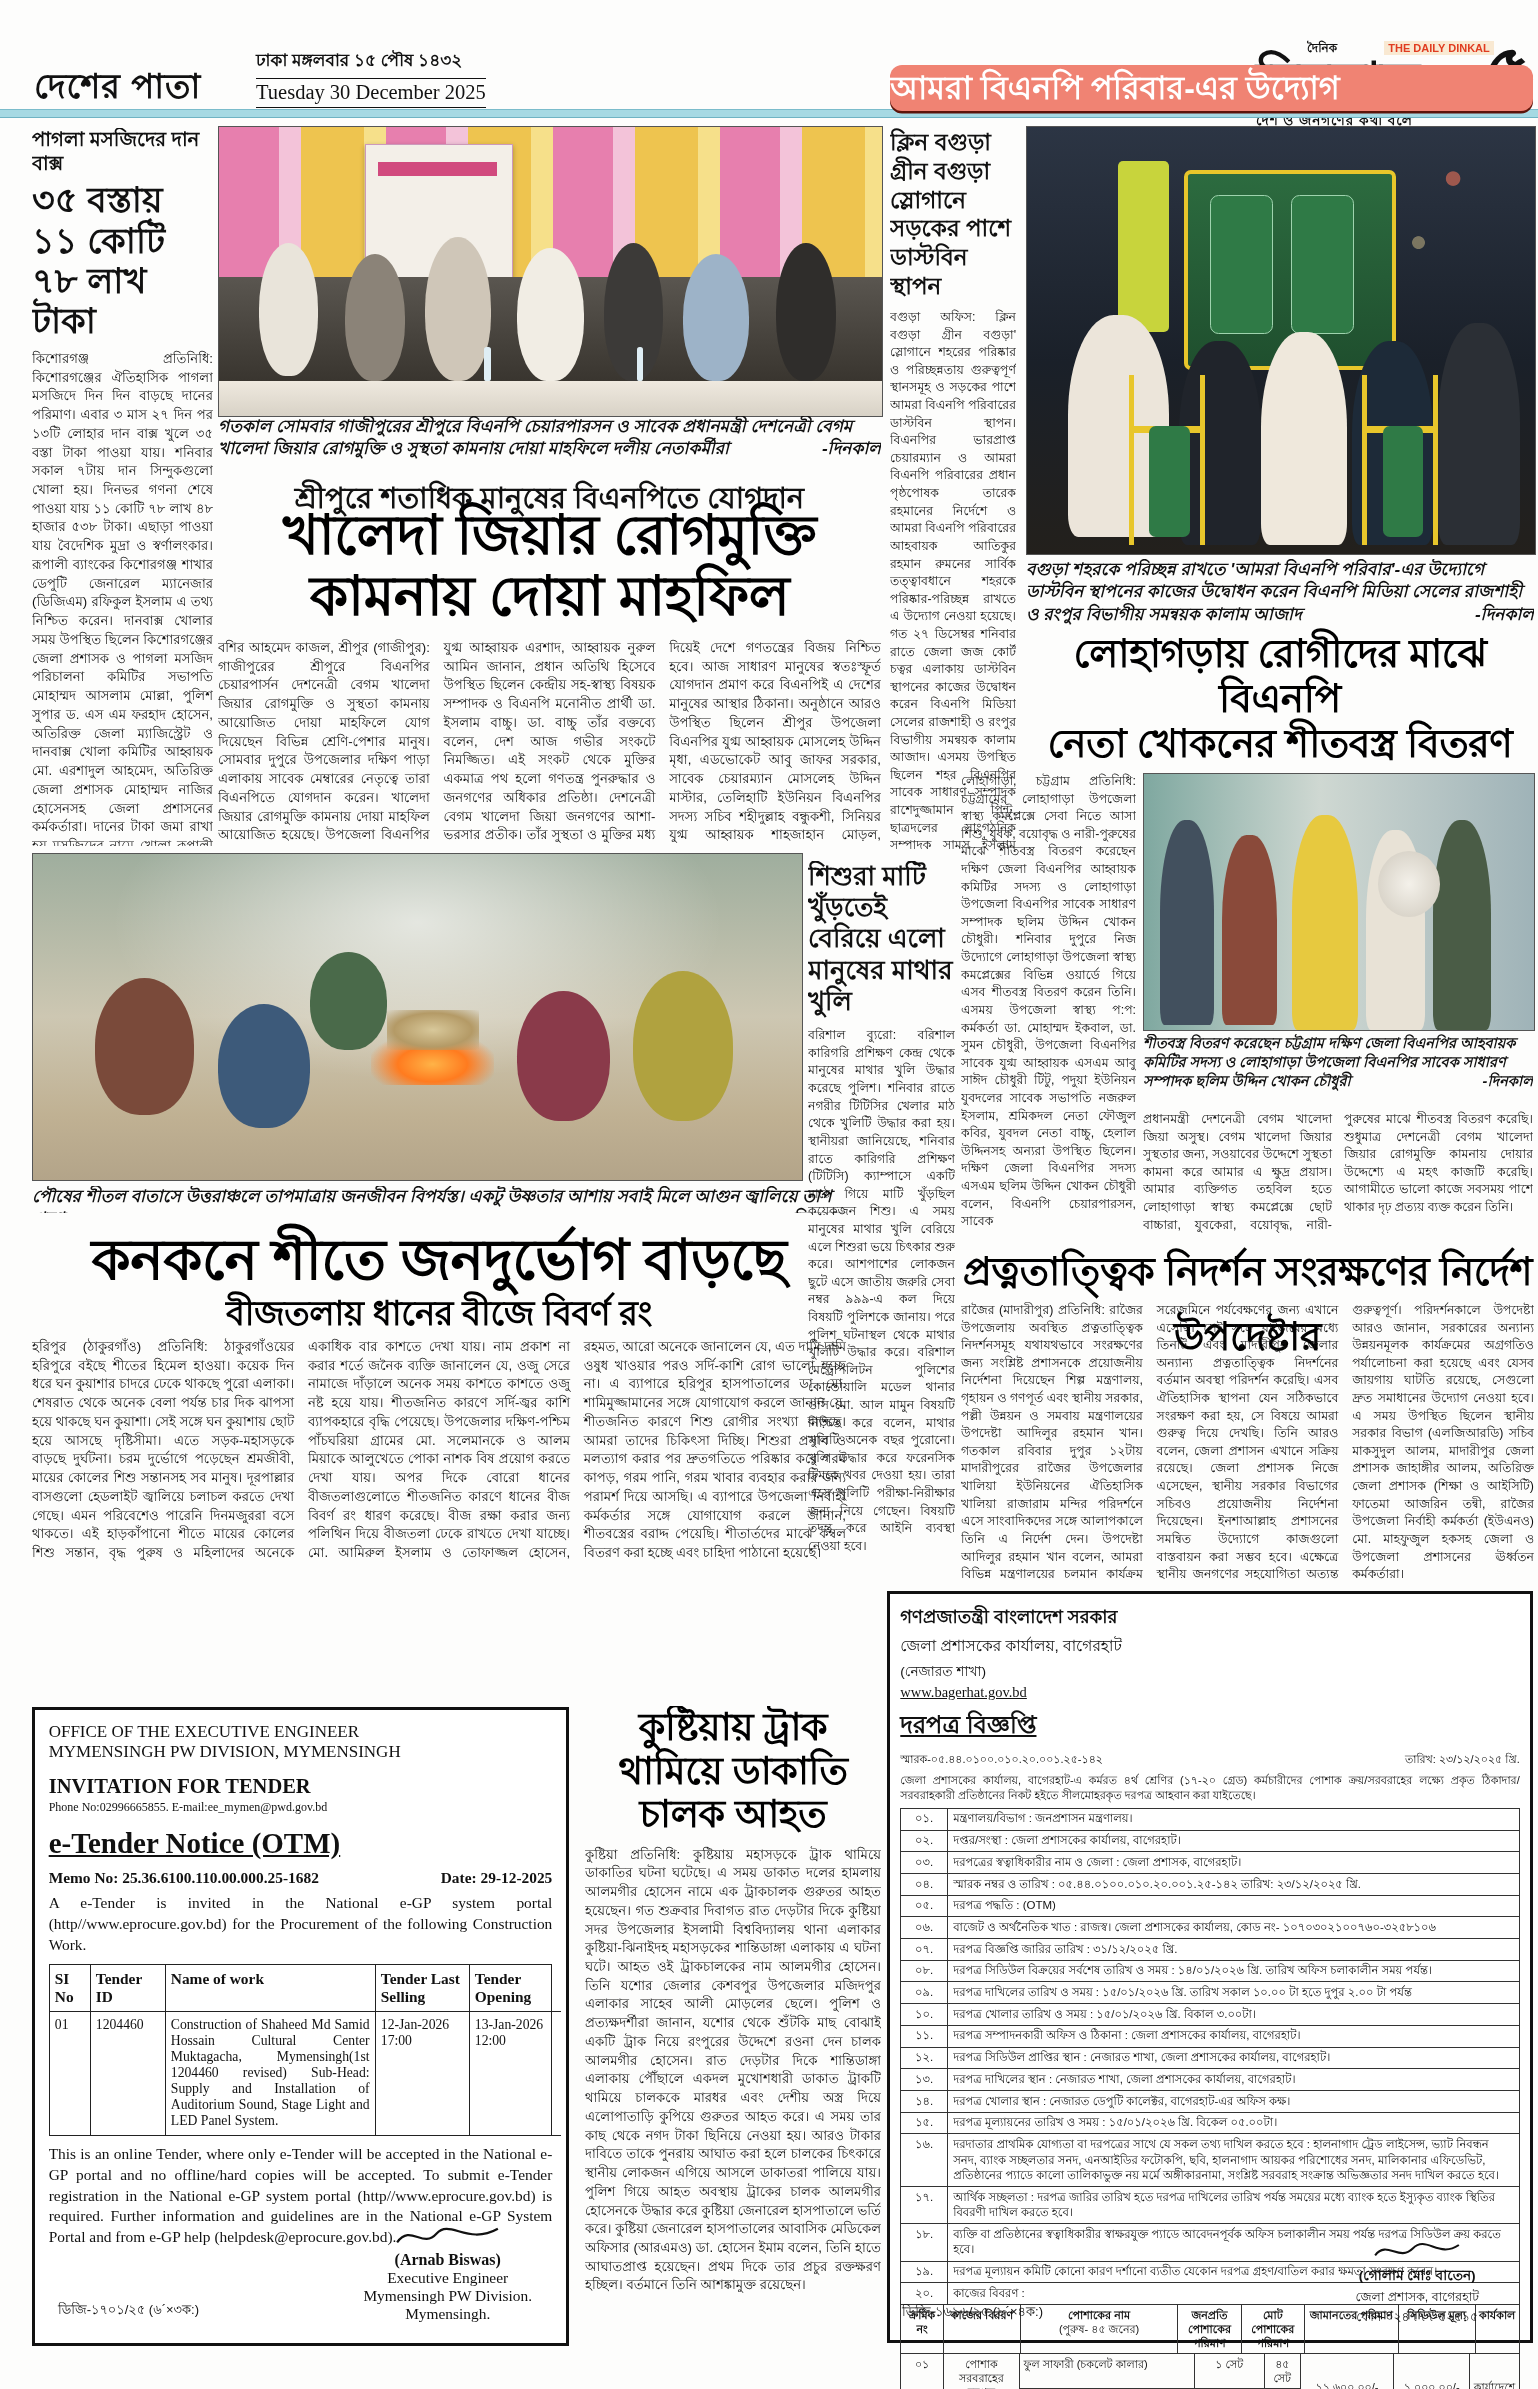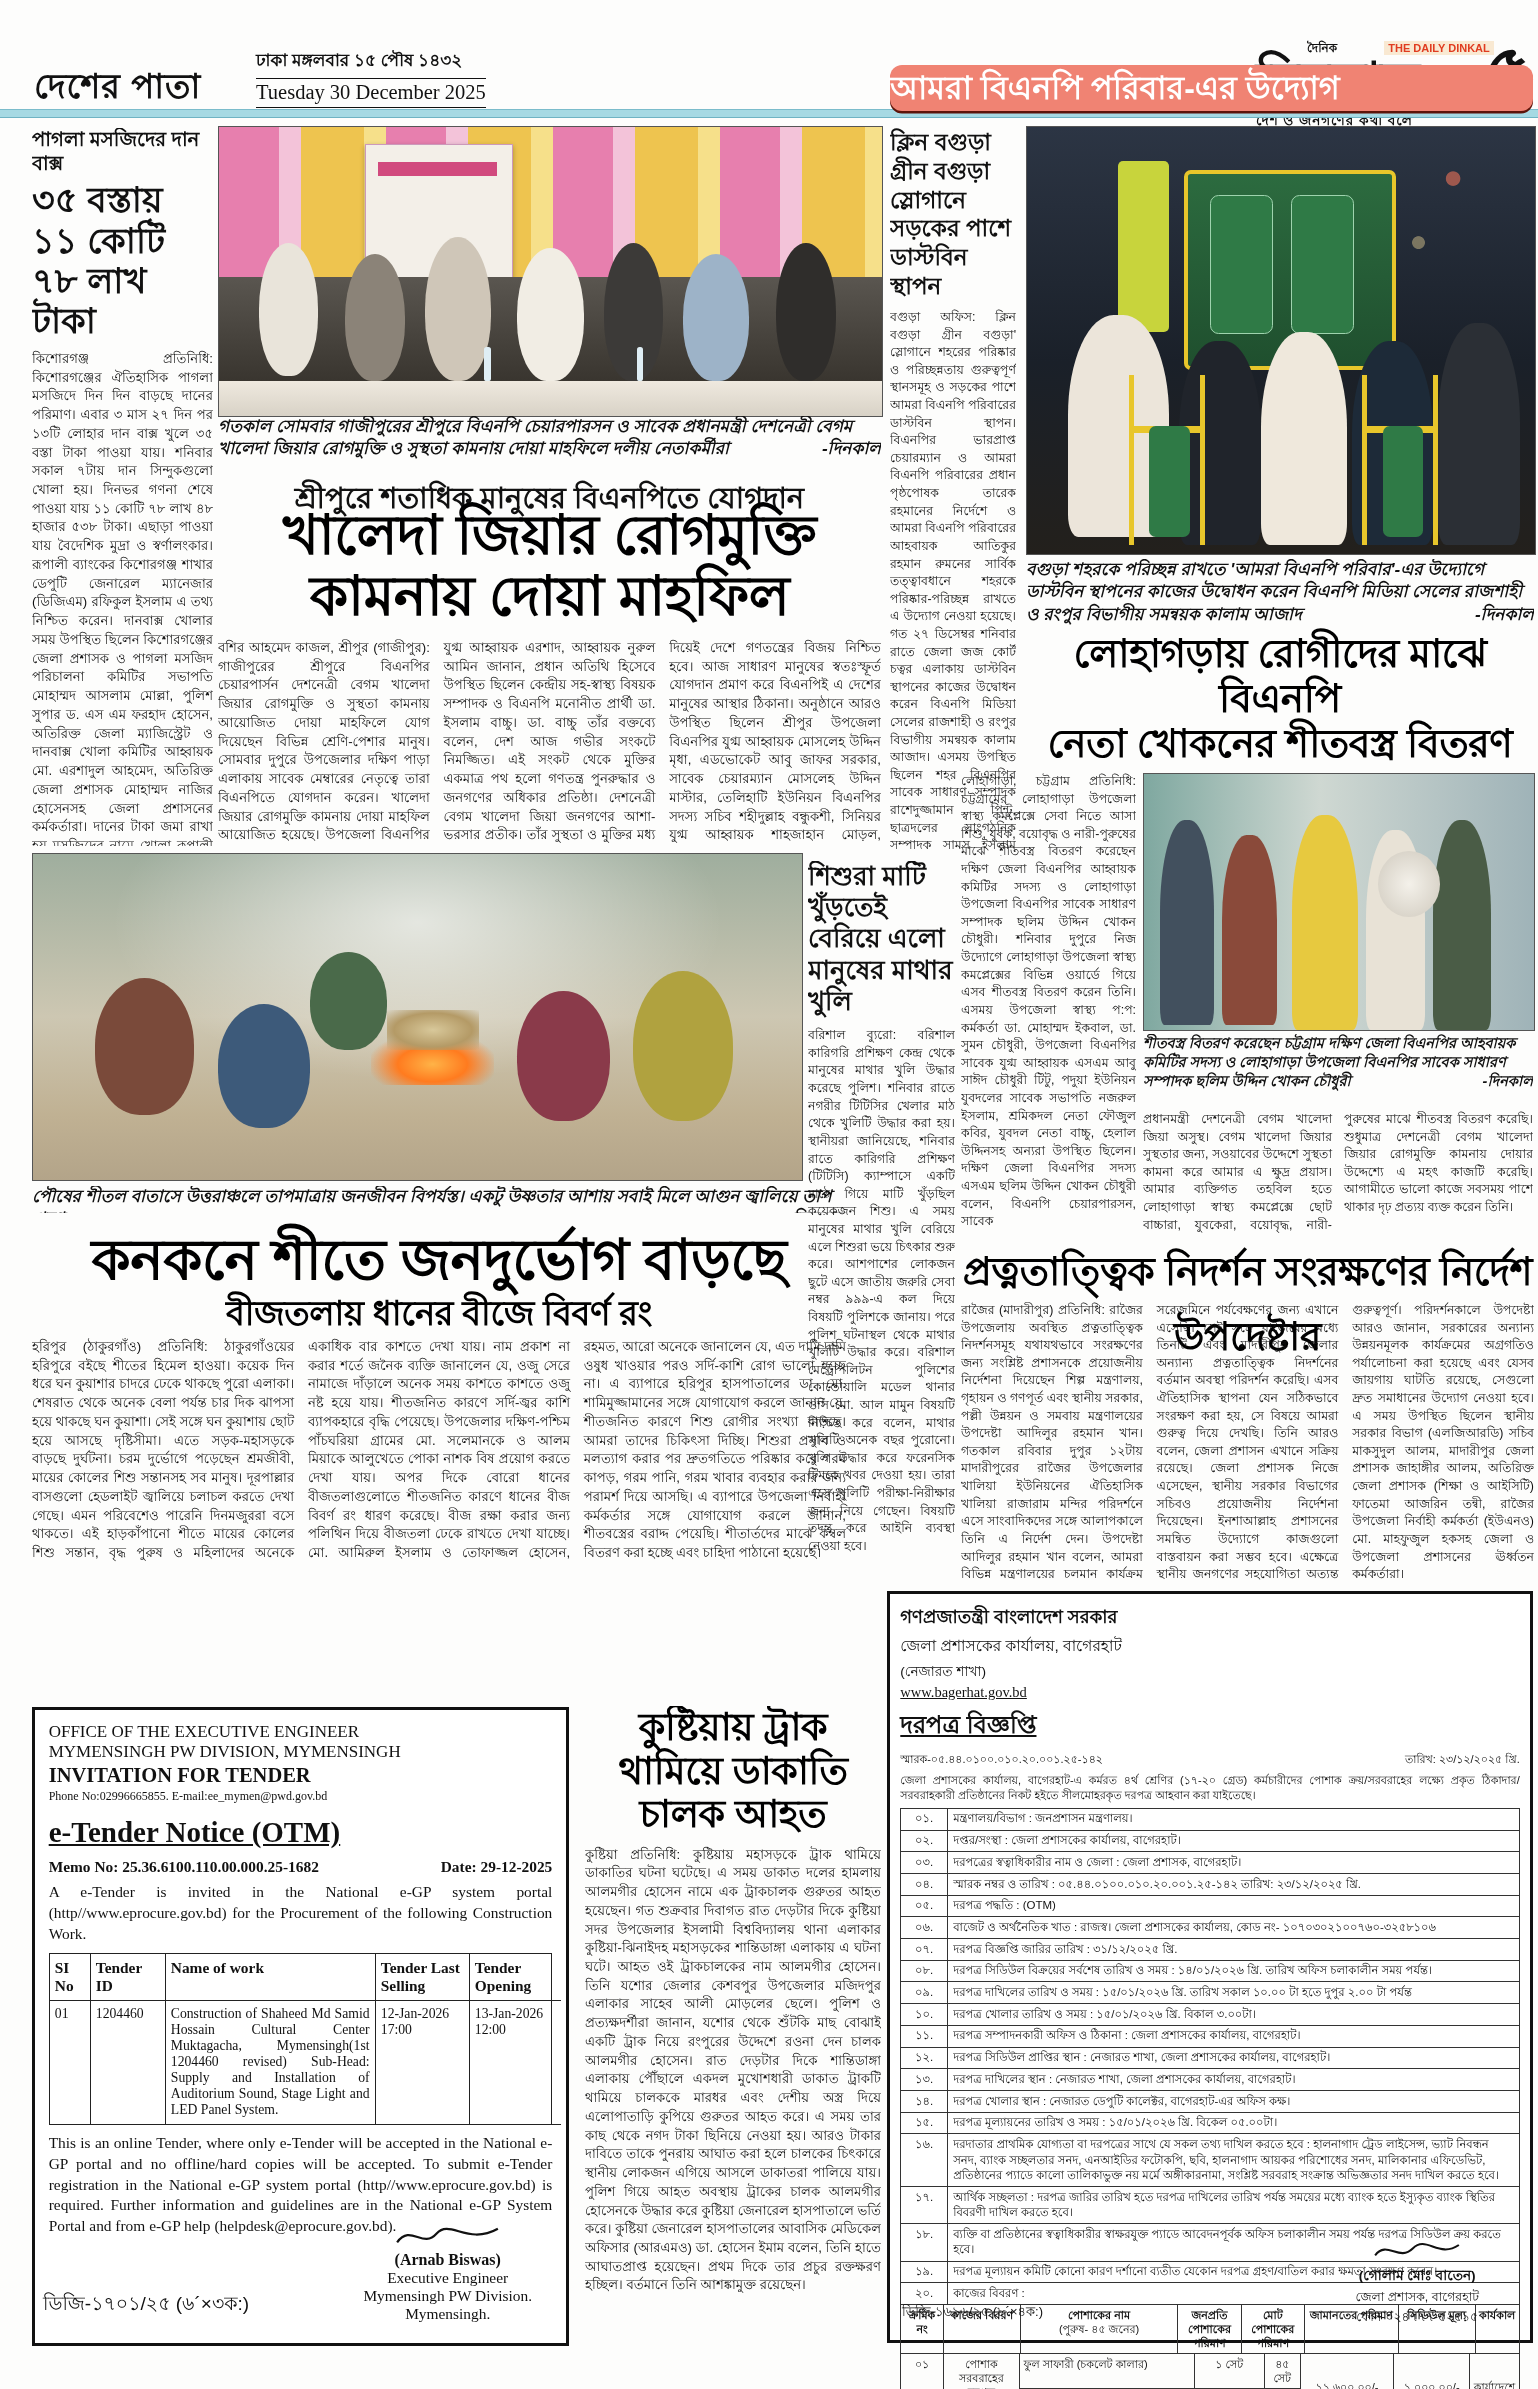--- a/index.html
+++ b/index.html
@@ -111,21 +111,21 @@
     <span class="credit">-দিনকাল</span>
   </div>
 
   <div class="abs headline" style="left:32px;top:1217px;width:814px;font-size:56px">কনকনে শীতে জনদুর্ভোগ বাড়ছে</div>
   <div class="abs headline" style="left:32px;top:1287px;width:814px;font-size:34px">বীজতলায় ধানের বীজে বিবর্ণ রং</div>
   <div class="abs body-txt cols3" style="left:32px;top:1338px;width:814px;height:359px">হরিপুর (ঠাকুরগাঁও) প্রতিনিধি: ঠাকুরগাঁওয়ের হরিপুরে বইছে শীতের হিমেল হাওয়া। কয়েক দিন ধরে ঘন কুয়াশার চাদরে ঢেকে থাকছে পুরো এলাকা। শেষরাত থেকে অনেক বেলা পর্যন্ত চার দিক ঝাপসা হয়ে থাকছে ঘন কুয়াশা। সেই সঙ্গে ঘন কুয়াশায় ছোট হয়ে আসছে দৃষ্টিসীমা। এতে সড়ক-মহাসড়কে বাড়ছে দুর্ঘটনা। চরম দুর্ভোগে পড়েছেন শ্রমজীবী, মায়ের কোলের শিশু সন্তানসহ সব মানুষ। দূরপাল্লার বাসগুলো হেডলাইট জ্বালিয়ে চলাচল করতে দেখা গেছে। এমন পরিবেশেও পারেনি দিনমজুররা বসে থাকতে। এই হাড়কাঁপানো শীতে মায়ের কোলের শিশু সন্তান, বৃদ্ধ পুরুষ ও মহিলাদের অনেকে একাধিক বার কাশতে দেখা যায়। নাম প্রকাশ না করার শর্তে জনৈক ব্যক্তি জানালেন যে, ওজু সেরে নামাজে দাঁড়ালে অনেক সময় কাশতে কাশতে ওজু নষ্ট হয়ে যায়। শীতজনিত কারণে সর্দি-জ্বর কাশি ব্যাপকহারে বৃদ্ধি পেয়েছে। উপজেলার দক্ষিণ-পশ্চিম পাঁচঘরিয়া গ্রামের মো. সলেমানকে ও আলম মিয়াকে আলুখেতে পোকা নাশক বিষ প্রয়োগ করতে দেখা যায়। অপর দিকে বোরো ধানের বীজতলাগুলোতে শীতজনিত কারণে ধানের বীজ বিবর্ণ রং ধারণ করেছে। বীজ রক্ষা করার জন্য পলিথিন দিয়ে বীজতলা ঢেকে রাখতে দেখা যাচ্ছে। মো. আমিরুল ইসলাম ও তোফাজ্জল হোসেন, রহমত, আরো অনেকে জানালেন যে, এত দামি দামি ওষুধ খাওয়ার পরও সর্দি-কাশি রোগ ভালো হচ্ছে না। এ ব্যাপারে হরিপুর হাসপাতালের ডা. মো. শামিমুজ্জামানের সঙ্গে যোগাযোগ করলে জানান যে, শীতজনিত কারণে শিশু রোগীর সংখ্যা বাড়ছে। আমরা তাদের চিকিৎসা দিচ্ছি। শিশুরা প্রসাব ও মলত্যাগ করার পর দ্রুতগতিতে পরিষ্কার করে গরম কাপড়, গরম পানি, গরম খাবার ব্যবহার করার জন্য পরামর্শ দিয়ে আসছি। এ ব্যাপারে উপজেলা নির্বাহী কর্মকর্তার সঙ্গে যোগাযোগ করলে জানান, শীতবস্ত্রের বরাদ্দ পেয়েছি। শীতার্তদের মাঝে কম্বল বিতরণ করা হচ্ছে এবং চাহিদা পাঠানো হয়েছে।</div>
 
   <div class="abs box-en" style="left:32px;top:1707px;width:537px;height:639px;padding:12px 13.7px;box-sizing:border-box">
     <div class="ctr serif" style="font-size:17px">OFFICE OF THE EXECUTIVE ENGINEER</div>
     <div class="ctr serif" style="font-size:17px">MYMENSINGH PW DIVISION, MYMENSINGH</div>
-    <div class="ctr serif b" style="font-size:20.5px;margin-top:2px">INVITATION FOR TENDER</div>
+    <div class="ctr serif b" style="font-size:20.5px;margin-top:13px">INVITATION FOR TENDER</div>
     <div class="ctr serif" style="font-size:12px;margin-top:2px">Phone No:02996665855. E-mail:ee_mymen@pwd.gov.bd</div>
     <div class="ctr serif b" style="font-size:29px;margin:12px 0 8.5px;text-decoration:underline">e-Tender Notice (OTM)</div>
     <div style="display:flex;justify-content:space-between;margin:3.4px 0 6.8px">
       <span class="serif b" style="font-size:15.4px">Memo No: 25.36.6100.110.00.000.25-1682</span>
       <span class="serif b" style="font-size:15.4px">Date: 29-12-2025</span>
     </div>
     <div class="serif just" style="font-size:15.4px;line-height:1.35;margin-bottom:8.5px">A e-Tender is invited in the National e-GP system portal (http//www.eprocure.gov.bd) for the Procurement of the following Construction Work.</div>
     <div class="ttable">
       <div class="th">SI No</div>
       <div class="th">Tender ID</div>
@@ -141,21 +141,21 @@
     <div class="serif just" style="font-size:15.4px;line-height:1.35;margin-top:8.5px">This is an online Tender, where only e-Tender will be accepted in the National e-GP portal and no offline/hard copies will be accepted. To submit e-Tender registration in the National e-GP system portal (http//www.eprocure.gov.bd) is required. Further information and guidelines are in the National e-GP System Portal and from e-GP help (helpdesk@eprocure.gov.bd).</div>
     <div style="position:absolute;right:34px;bottom:20.5px;text-align:center">
       <svg class="sig-svg" width="111" height="31" viewBox="0 0 130 36">
           <path d="M6 26 C22 4,36 34,52 16 S88 30,124 10" stroke="#111" fill="none" stroke-width="2.6"></path>
         </svg>
       <div class="serif b" style="font-size:16px">(Arnab Biswas)</div>
       <div class="serif" style="font-size:15.4px">Executive Engineer</div>
       <div class="serif" style="font-size:15.4px">Mymensingh PW Division.</div>
       <div class="serif" style="font-size:15.4px">Mymensingh.</div>
     </div>
-    <div style="position:absolute;left:8px;bottom:22px;font-size:19px">ডিজি-১৭০১/২৫ (৬´×৩ক:)</div>
+    <div style="position:absolute;left:23px;bottom:22px;font-size:13px">ডিজি-১৭০১/২৫ (৬´×৩ক:)</div>
   </div>
 
   <div class="abs" style="left:585px;top:1706px;width:296px;height:649px;overflow:hidden">
     <div class="headline" style="font-size:38px;line-height:1.15">
       <div>কুষ্টিয়ায় ট্রাক</div>
       <div>থামিয়ে ডাকাতি</div>
       <div>চালক আহত</div>
     </div>
     <div class="body-txt" style="margin-top:8.5px;height:496px">কুষ্টিয়া প্রতিনিধি: কুষ্টিয়ায় মহাসড়কে ট্রাক থামিয়ে ডাকাতির ঘটনা ঘটেছে। এ সময় ডাকাত দলের হামলায় আলমগীর হোসেন নামে এক ট্রাকচালক গুরুতর আহত হয়েছেন। গত শুক্রবার দিবাগত রাত দেড়টার দিকে কুষ্টিয়া সদর উপজেলার ইসলামী বিশ্ববিদ্যালয় থানা এলাকার কুষ্টিয়া-ঝিনাইদহ মহাসড়কের শান্তিডাঙ্গা এলাকায় এ ঘটনা ঘটে। আহত ওই ট্রাকচালকের নাম আলমগীর হোসেন। তিনি যশোর জেলার কেশবপুর উপজেলার মজিদপুর এলাকার সাহেব আলী মোড়লের ছেলে। পুলিশ ও প্রত্যক্ষদর্শীরা জানান, যশোর থেকে শুঁটকি মাছ বোঝাই একটি ট্রাক নিয়ে রংপুরের উদ্দেশে রওনা দেন চালক আলমগীর হোসেন। রাত দেড়টার দিকে শান্তিডাঙ্গা এলাকায় পৌঁছালে একদল মুখোশধারী ডাকাত ট্রাকটি থামিয়ে চালককে মারধর এবং দেশীয় অস্ত্র দিয়ে এলোপাতাড়ি কুপিয়ে গুরুতর আহত করে। এ সময় তার কাছ থেকে নগদ টাকা ছিনিয়ে নেওয়া হয়। আরও টাকার দাবিতে তাকে পুনরায় আঘাত করা হলে চালকের চিৎকারে স্থানীয় লোকজন এগিয়ে আসলে ডাকাতরা পালিয়ে যায়। পুলিশ গিয়ে আহত অবস্থায় ট্রাকের চালক আলমগীর হোসেনকে উদ্ধার করে কুষ্টিয়া জেনারেল হাসপাতালে ভর্তি করে। কুষ্টিয়া জেনারেল হাসপাতালের আবাসিক মেডিকেল অফিসার (আরএমও) ডা. হোসেন ইমাম বলেন, তিনি হাতে আঘাতপ্রাপ্ত হয়েছেন। প্রথম দিকে তার প্রচুর রক্তক্ষরণ হচ্ছিল। বর্তমানে তিনি আশঙ্কামুক্ত রয়েছেন।</div>
   </div>

